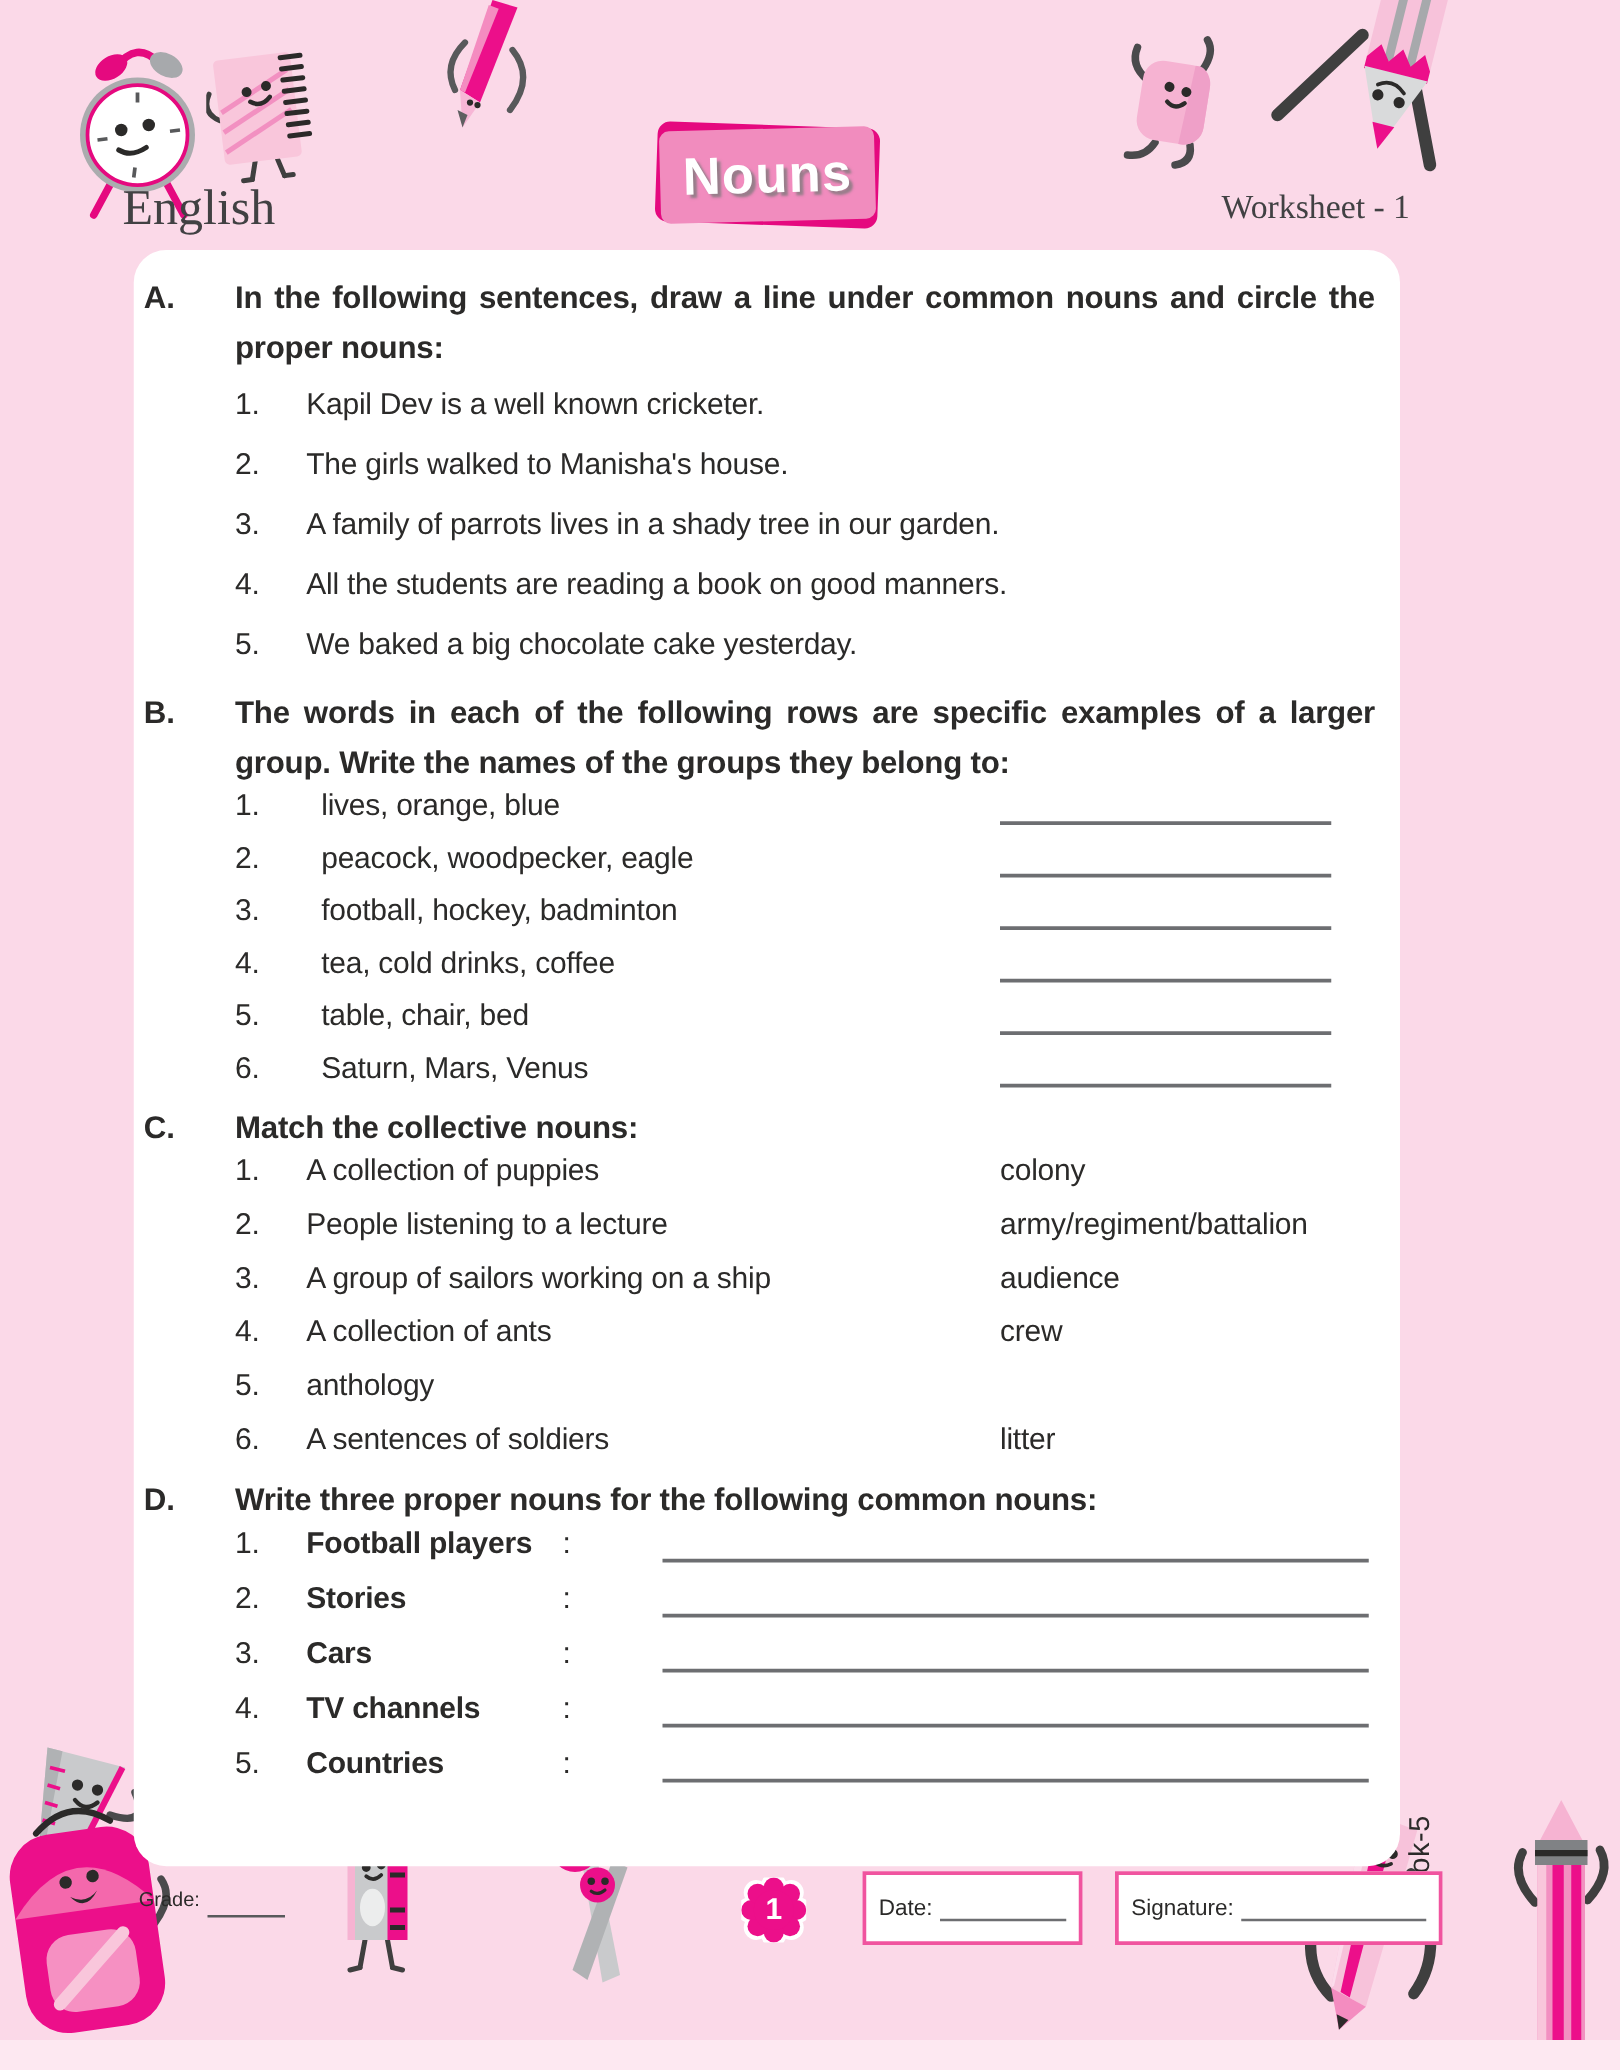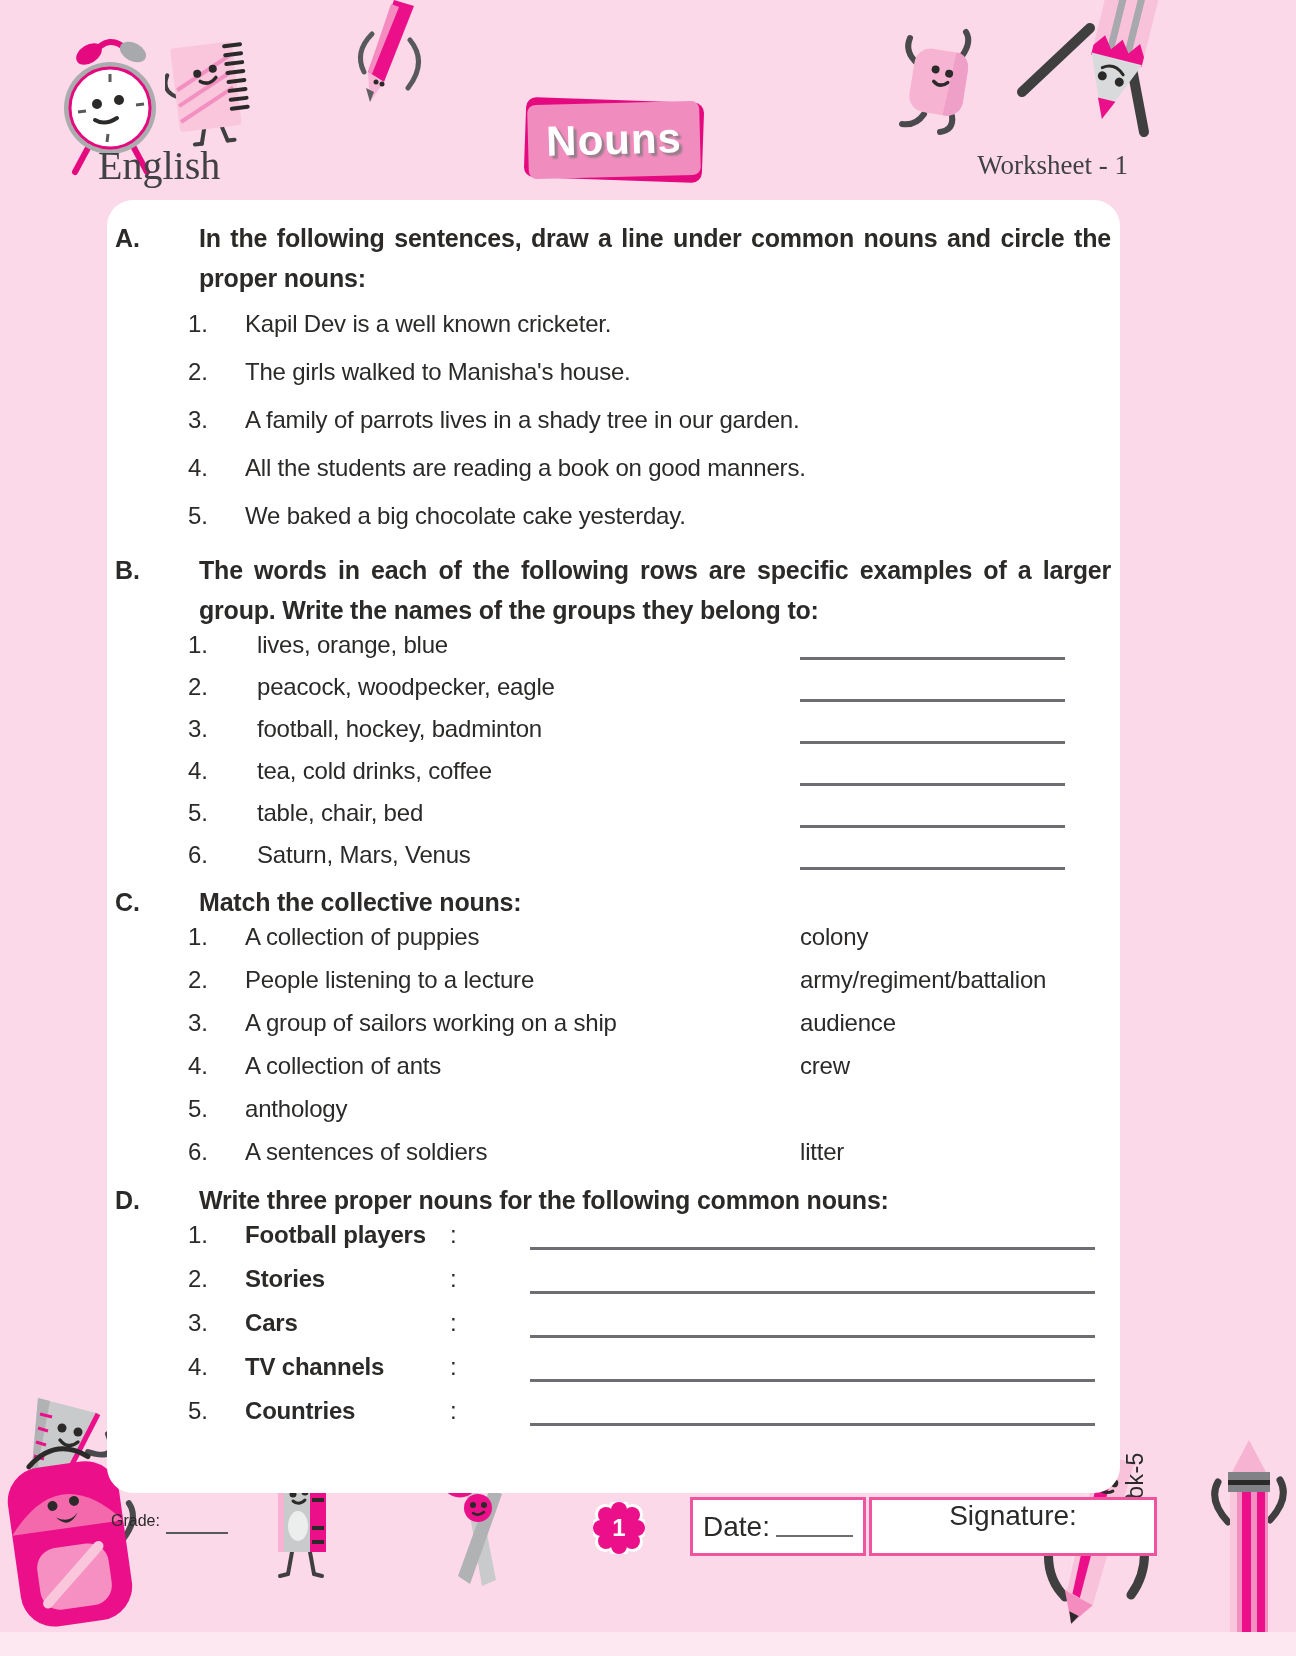--- a/index.html
+++ b/index.html
@@ -39,21 +39,21 @@
     letter-spacing:1px;
   }
   
   .card{
     position:absolute;left:107px;top:200px;width:1013px;height:1293px;
     background:#ffffff;border-radius:26px;
     padding:18px 0 0 8px;box-sizing:border-box;
   }
   .sec-head{display:flex;font-weight:bold;font-size:25px;line-height:40px;}
   .sec-head .letter{width:73px;flex:none;}
-  .sec-head .head-text{width:912px;text-align:justify;letter-spacing:-0.2px;margin-left:11px;}
+  .sec-head .head-text{width:912px;text-align:justify;letter-spacing:-0.2px;}
   .items{margin-left:73px;}
   .item{display:flex;font-size:24px;line-height:30px;letter-spacing:-0.2px;}
   .item .num{flex:none;width:57px;}
   
   .a-items{margin-top:12px;}
   .a-items .item{line-height:28px;margin-bottom:20px;}
   
   .sec-b{margin-top:14px;}
   .b-items .item{margin-bottom:12px;width:919px;}
   .b-items .num{width:69px;}
@@ -86,24 +86,24 @@
   .grade .gline{width:62px;border-bottom:2.5px solid #58595b;margin-left:6px;height:20px;}
   .page-badge{position:absolute;left:593px;top:1502px;width:52px;height:52px;}
   .page-badge svg{position:absolute;inset:0;}
   .page-badge span{
     position:absolute;inset:0;display:flex;align-items:center;justify-content:center;
     color:#fff;font-size:24px;font-weight:bold;
   }
   .sig-box{
     position:absolute;top:1497px;height:59px;background:#fff;
     border:3px solid #f0549f;box-sizing:border-box;
-    display:flex;align-items:center;padding:0 10px;font-size:28px;
+    display:flex;align-items:center;padding:0 10px;font-size:18px;
   }
   .date-box{left:690px;width:176px;}
-  .signature-box{left:869px;width:288px;flex-direction:column;}
+  .signature-box{left:892px;width:262px;}
   .sig-box .bline2{flex:1;border-bottom:2.5px solid #6d6e71;height:18px;margin-left:6px;}
 </style>
 </head>
 <body>
 
 <div class="main-bg">
 
   <svg class="art" style="left:45px;top:28px" width="130" height="150" viewBox="0 0 130 150">
     <path d="M48,26 Q64,4 82,22" fill="none" stroke="#e5097f" stroke-width="6" stroke-linecap="round"></path>
     <ellipse cx="44" cy="26" rx="14" ry="9" fill="#e5097f" transform="rotate(-32 44 26)"></ellipse>

